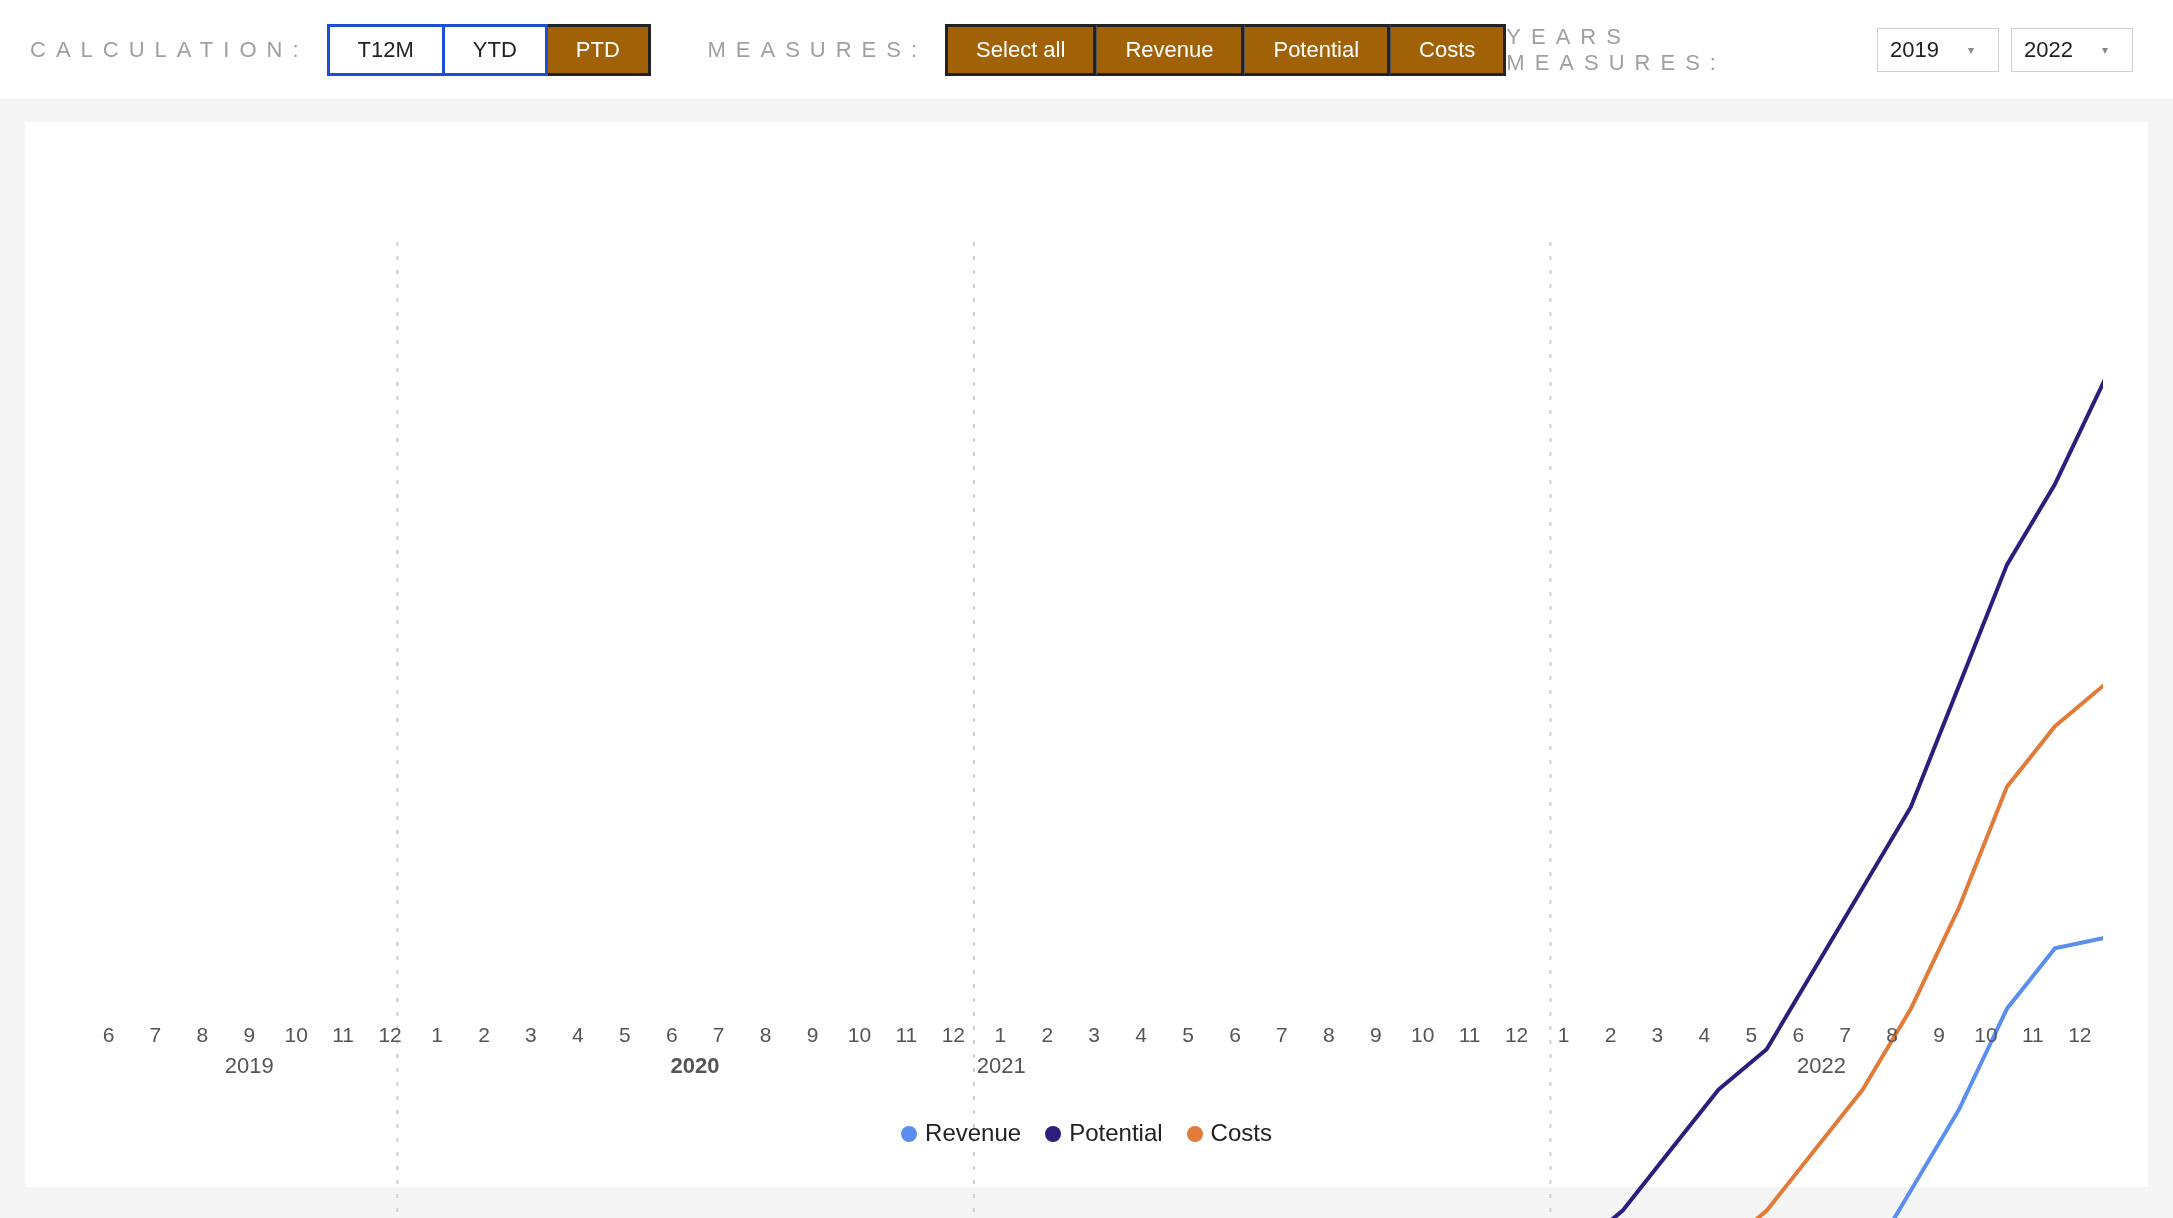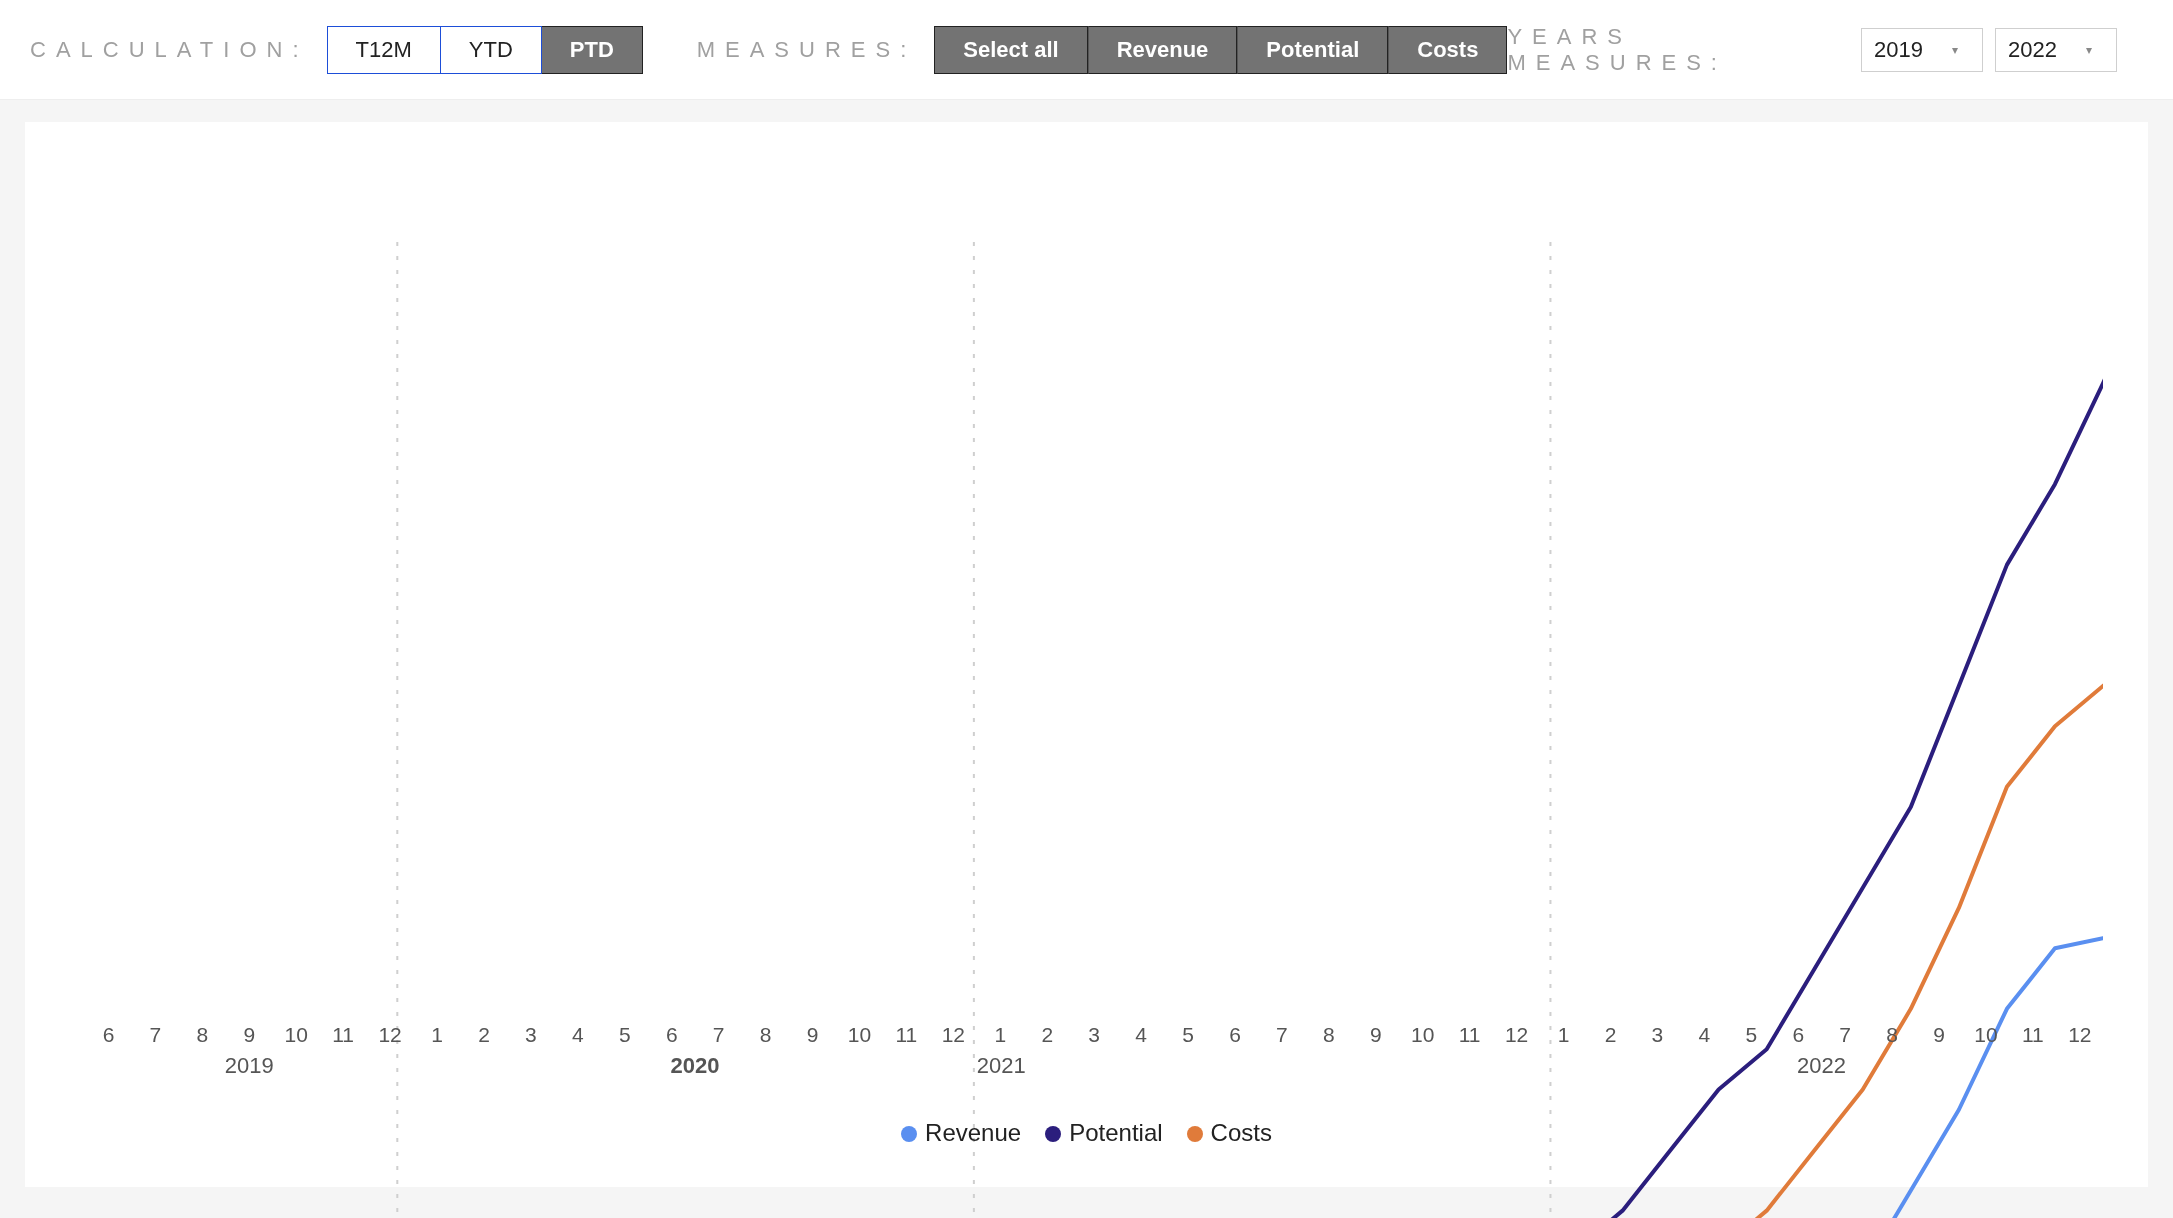--- a/index.html
+++ b/index.html
@@ -11,48 +11,47 @@
     font-family: "Segoe UI", Arial, sans-serif;
     color: #222;
     overflow: hidden;
   }
 
   .topbar {
     background: #ffffff;
     height: 100px;
     display: flex;
     align-items: center;
-    padding: 0 56px 0 30px;
+    padding: 0 40px 0 30px;
     box-sizing: border-box;
     border-bottom: 1px solid #eee;
   }
 
   .label {
     font-size: 22px;
     letter-spacing: 10px;
     color: #a0a0a0;
     margin-right: 18px;
   }
 
   .btn-group { display: flex; }
   .btn {
     font-size: 22px;
     padding: 10px 28px;
-    border: 1px solid #1d4ed8;
+    border: 3px solid #1d4ed8;
     background: #fff;
     color: #222;
     cursor: pointer;
     white-space: nowrap;
   }
   .btn + .btn { border-left: none; }
   .btn.dark {
-    background: #737373;
+    background: #a16207;
     border-color: #222;
     color: #fff;
-    font-weight: bold;
   }
   .btn.dark + .btn.dark { border-left: 1px solid #555; }
 
   .spacer-sm { width: 60px; }
   .spacer-grow { flex: 1; }
 
   .year-select {
     font-size: 22px;
     padding: 8px 24px 8px 12px;
     border: 1px solid #cfcfcf;

